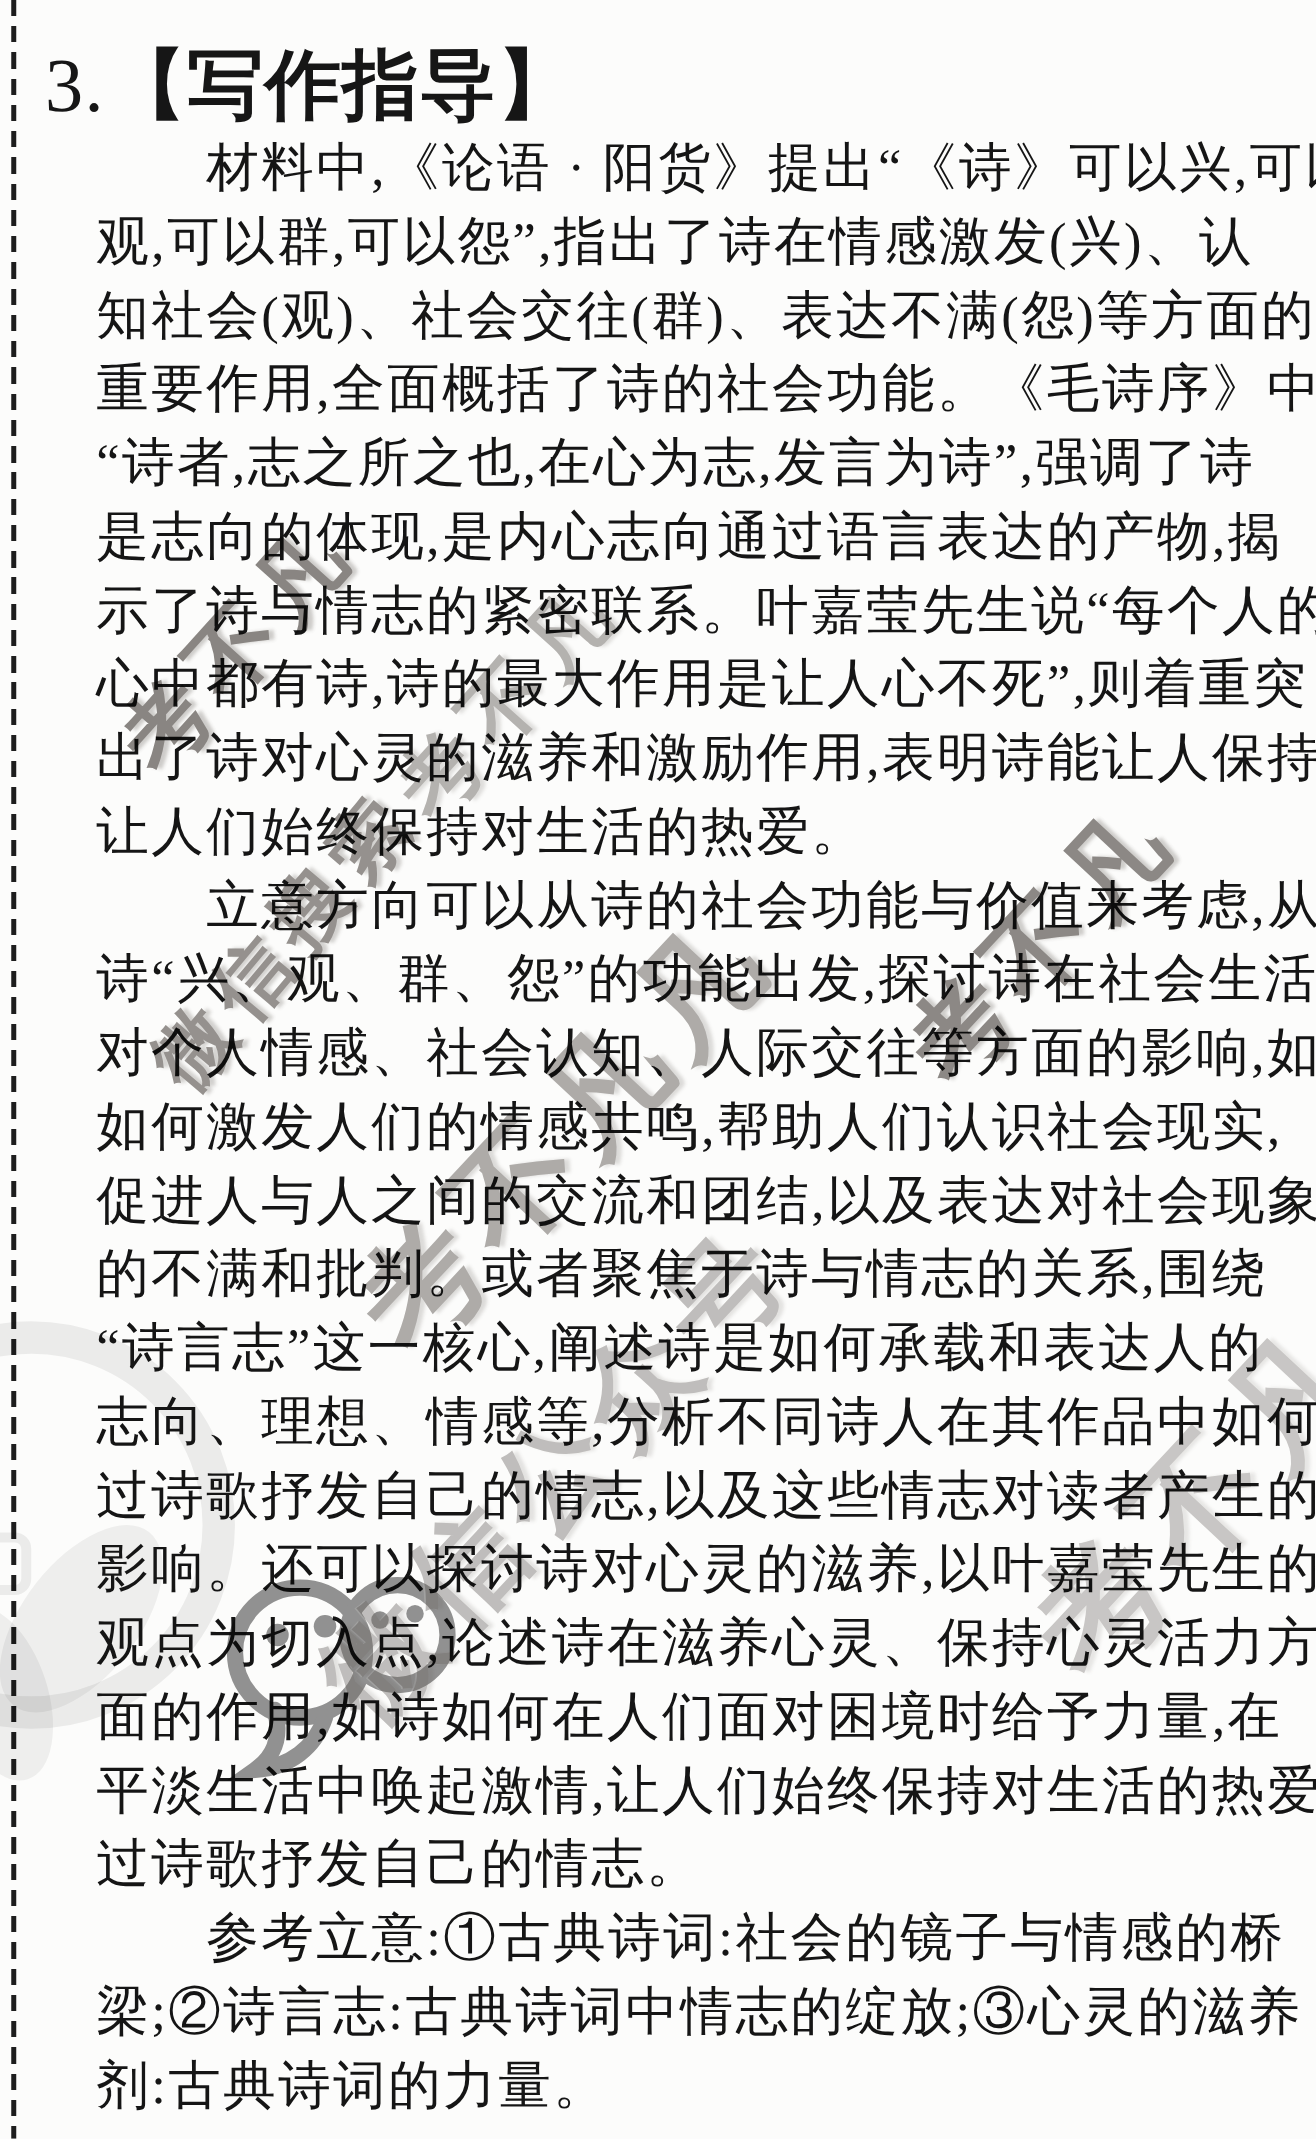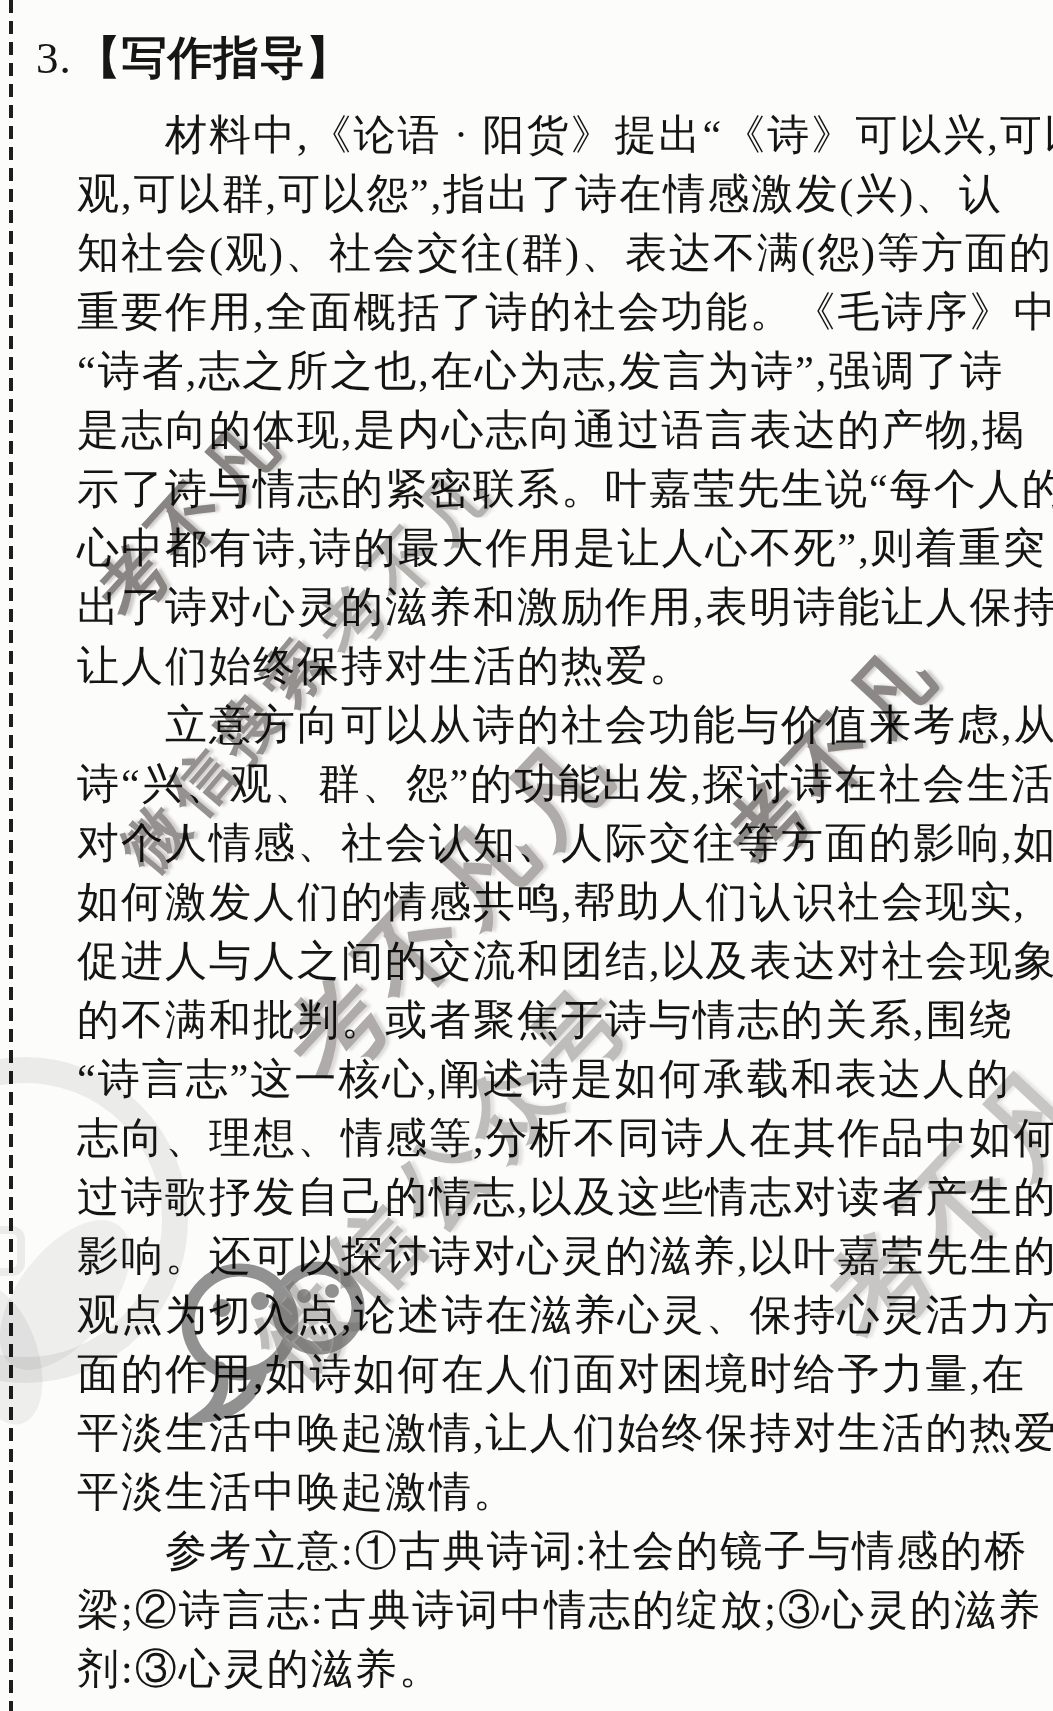--- a/index.html
+++ b/index.html
@@ -9,21 +9,21 @@
     font-family:"Liberation Serif","DejaVu Serif",serif;
     color:#161616;
   }
   .page{position:absolute;inset:0;}
   .dash-border{
     position:absolute;left:9px;top:0;width:4px;height:1711px;
     background:repeating-linear-gradient(to bottom,#1d1d1d 0 13px,transparent 13px 21px);
   }
   .heading{
     position:absolute;left:36px;top:28px;width:960px;
-    font-size:45px;font-weight:bold;letter-spacing:1px;
+    font-size:61px;font-weight:bold;letter-spacing:1px;
     font-family:"Liberation Sans","DejaVu Sans",sans-serif;
   }
   .heading .num{font-family:"Liberation Serif","DejaVu Serif",serif;font-weight:normal;margin-right:4px;}
   .textcol{
     position:absolute;left:77px;top:106px;width:868px;
   }
   .tline{
     height:59px;line-height:59px;font-size:42px;
     text-align:justify;text-align-last:justify;
     text-justify:inter-character;
@@ -83,24 +83,24 @@
       <div class="tline">如何激发人们的情感共鸣,帮助人们认识社会现实,</div>
       <div class="tline">促进人与人之间的交流和团结,以及表达对社会现象</div>
       <div class="tline">的不满和批判。或者聚焦于诗与情志的关系,围绕</div>
       <div class="tline">“诗言志”这一核心,阐述诗是如何承载和表达人的</div>
       <div class="tline">志向、理想、情感等,分析不同诗人在其作品中如何通</div>
       <div class="tline">过诗歌抒发自己的情志,以及这些情志对读者产生的</div>
       <div class="tline">影响。还可以探讨诗对心灵的滋养,以叶嘉莹先生的</div>
       <div class="tline">观点为切入点,论述诗在滋养心灵、保持心灵活力方</div>
       <div class="tline">面的作用,如诗如何在人们面对困境时给予力量,在</div>
       <div class="tline">平淡生活中唤起激情,让人们始终保持对生活的热爱</div>
-      <div class="tline last">平淡生活中唤起激情。</div>
+      <div class="tline last">过诗歌抒发自己的情志。</div>
       <div class="tline">　　参考立意:①古典诗词:社会的镜子与情感的桥</div>
       <div class="tline">梁;②诗言志:古典诗词中情志的绽放;③心灵的滋养</div>
-      <div class="tline last">剂:③心灵的滋养。</div>
+      <div class="tline last">剂:古典诗词的力量。</div>
     </div>
 
   <div class="wm-layer" id="wm-layer">
 
     <svg class="wechat" width="200" height="175" viewBox="0 0 200 175" style="opacity:.92">
       <g stroke="#8a8a8a" stroke-width="13" fill="none" stroke-linecap="round">
         <circle cx="64" cy="66" r="52"></circle>
         <circle cx="142" cy="52" r="40"></circle>
         <path d="M44,112 C50,136 42,150 28,160 C56,158 76,142 84,118"></path>
       </g>

